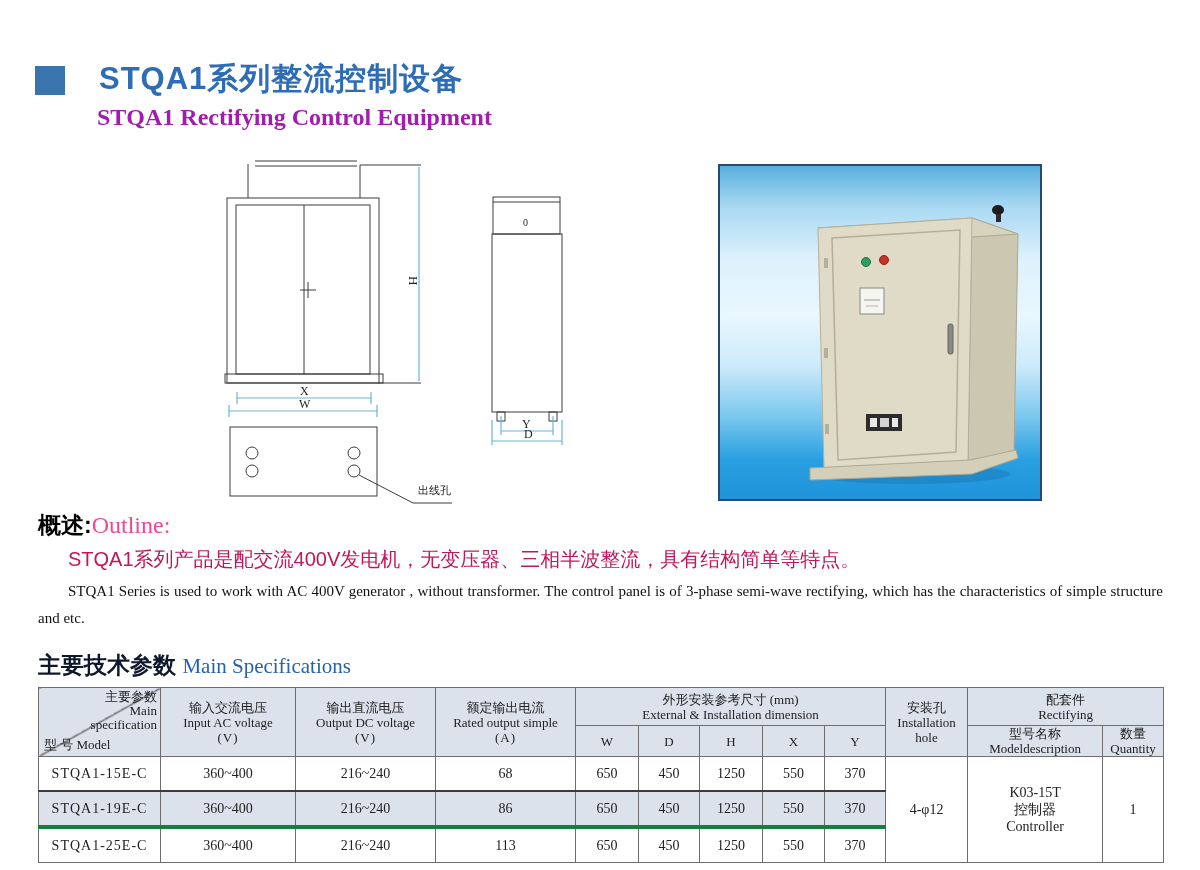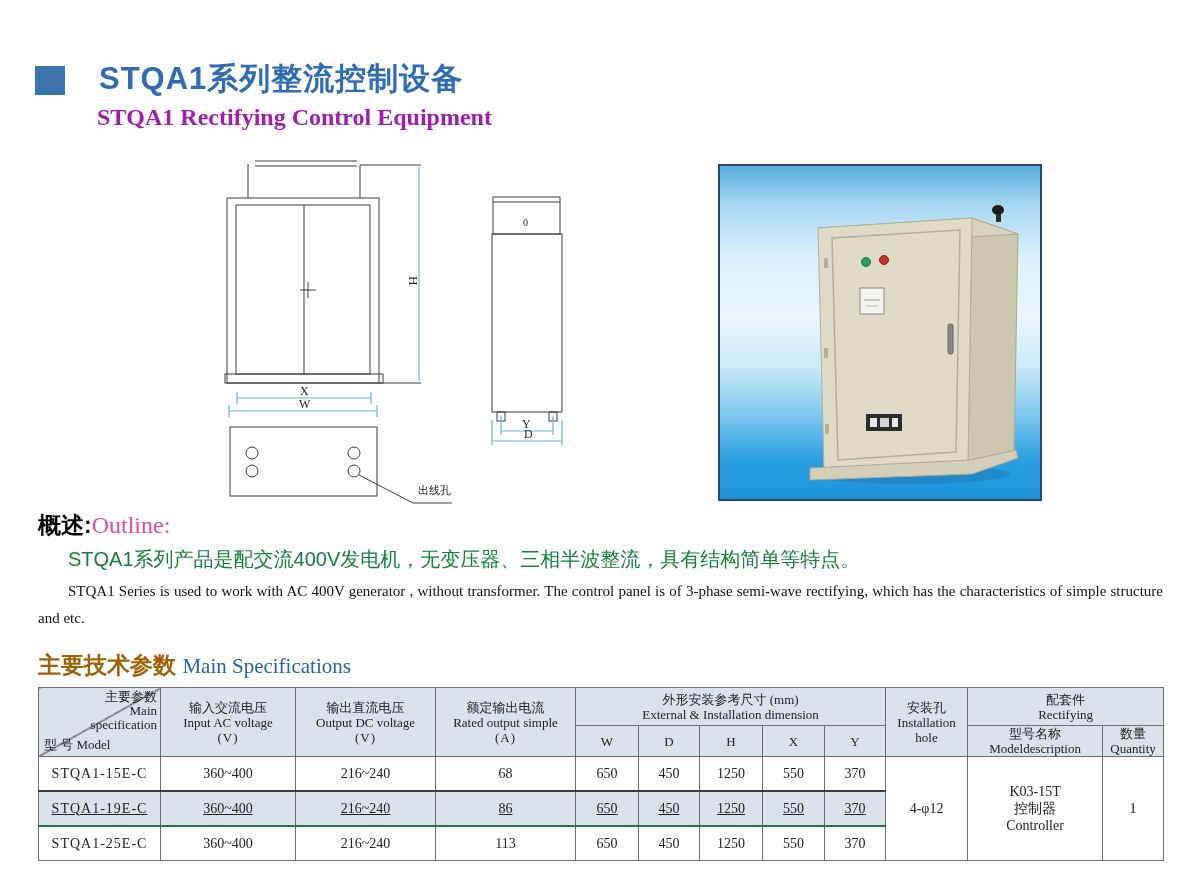--- a/index.html
+++ b/index.html
@@ -19,40 +19,40 @@
 
   
   .photo{position:absolute;left:718px;top:140px;width:324px;height:337px;
          border:2px solid #27496d;box-sizing:border-box;}
 
   
   .outline-head{position:absolute;left:38px;top:486px;font-size:23px;line-height:30px;}
   .outline-head .cn{font-weight:bold;color:#000;}
   .outline-head .en{color:#ec4899;font-family:"Liberation Serif",serif;font-size:24px;}
   .para-cn{position:absolute;left:38px;top:522px;width:1130px;font-size:20px;
-           color:#15803d;text-indent:30px;}
+           color:#be185d;text-indent:30px;}
   .para-en{position:absolute;left:38px;top:554px;width:1125px;font-size:15px;line-height:27px;
            color:#111;font-family:"Liberation Serif",serif;text-align:justify;text-indent:30px;}
 
   
   .specs-head{position:absolute;left:38px;top:626px;font-size:23px;line-height:30px;}
-  .specs-head .cn{font-weight:bold;color:#a16207;}
+  .specs-head .cn{font-weight:bold;color:#0f172a;}
   .specs-head .en{color:#2663ab;font-family:"Liberation Serif",serif;font-size:21px;}
 
   table.specs{position:absolute;left:38px;top:663px;width:1125px;border-collapse:collapse;
               table-layout:fixed;font-family:"Liberation Serif",serif;}
   table.specs th,table.specs td{border:1px solid #6e6e6e;padding:0;text-align:center;
               vertical-align:middle;font-weight:normal;color:#222;}
   table.specs th{background:#dbe2ec;font-size:13px;line-height:15px;}
   table.specs td{font-size:14px;}
   tr.rowA th{height:37px;}
   tr.rowB th{height:26px;}
   tr.body td{height:33px;}
   tr.body.shaded td{background:#dbe2ec;}
-  tr.body.shaded td{border-top:2px solid #3c3c3c;border-bottom:2px solid #15803d;text-decoration:underline;}
+  tr.body.shaded td{border-top:2px solid #3c3c3c;border-bottom:4px solid #15803d;}
   td.merged{background:#fff !important;border-top:1px solid #6e6e6e !important;
             border-bottom:1px solid #6e6e6e !important;}
   .corner{position:relative;background:
       linear-gradient(to bottom right,rgba(0,0,0,0) calc(50% - 1px),#6e6e6e calc(50% - 1px),
       #6e6e6e calc(50% + 0px),rgba(0,0,0,0) calc(50% + 1px)),#dbe2ec !important; text-decoration: underline;}
   .corner .top{position:absolute;top:2px;right:3px;width:78px;text-align:right;line-height:14px;}
   .corner .bottom{position:absolute;bottom:4px;left:5px;line-height:14px;}
   .unit{letter-spacing:1px;}
   .model-cell{letter-spacing:1px;}
   .mname{line-height:17px;}

